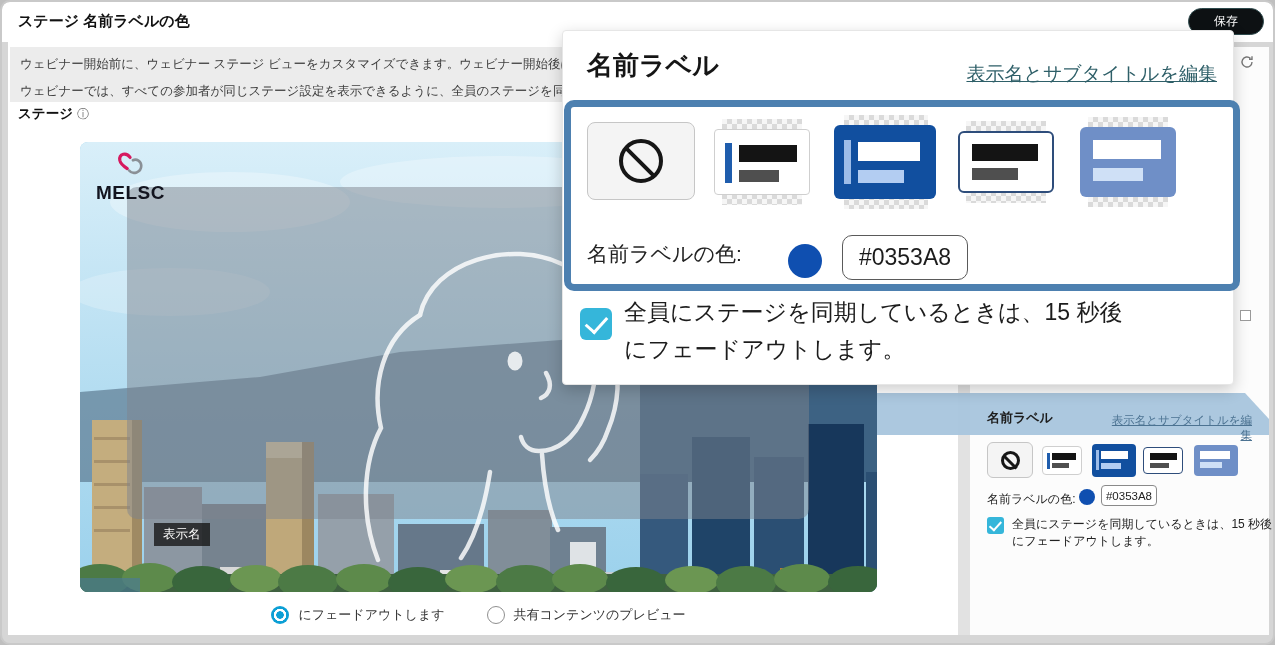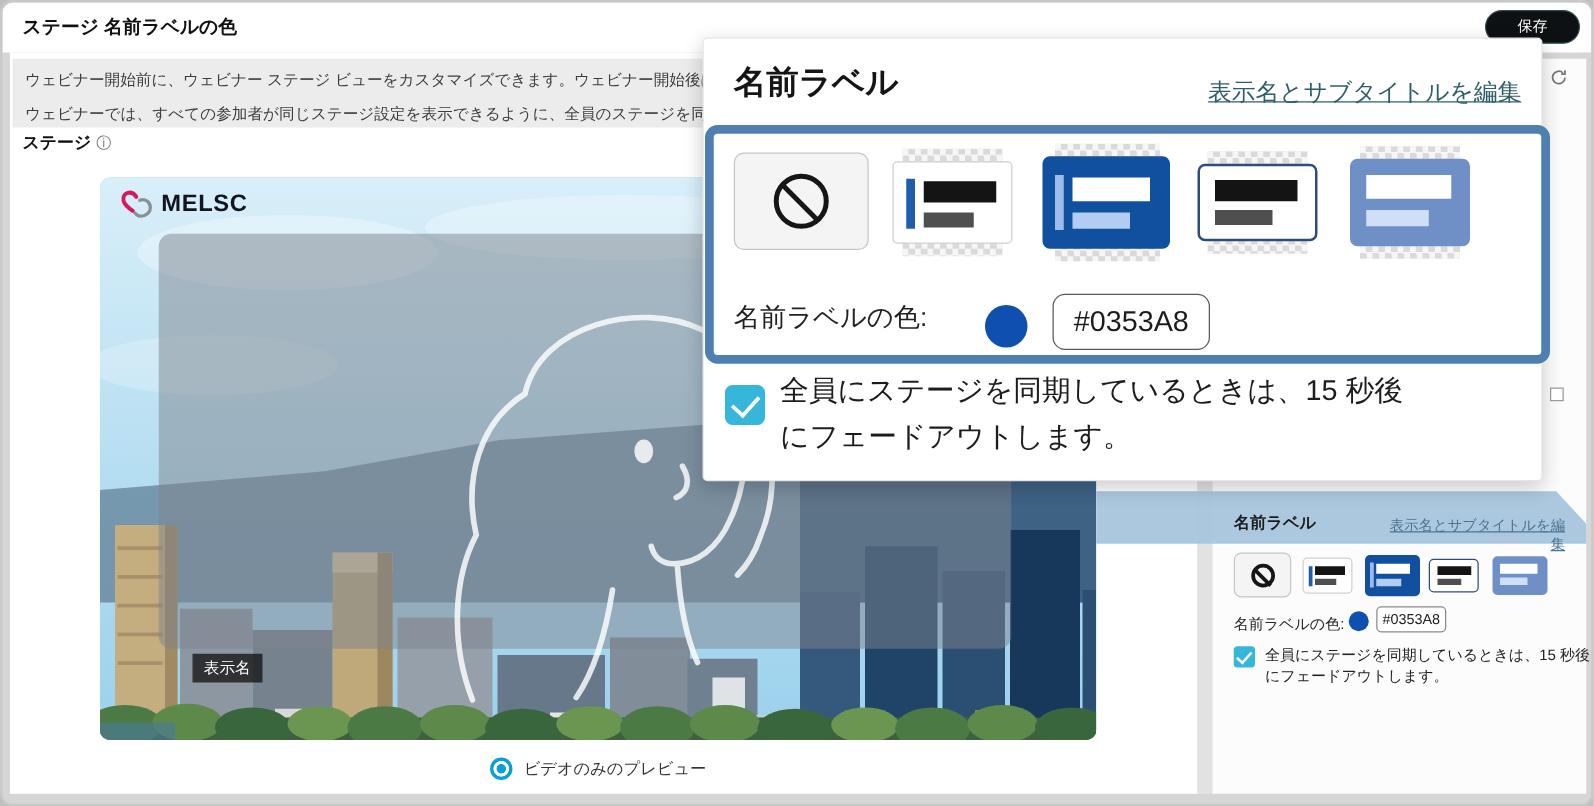--- a/index.html
+++ b/index.html
@@ -17,21 +17,21 @@
 
   
   .main-card { left:6px; top:40px; width:950px; height:593px; background:#fff; z-index:1; }
   .desc-bar { left:8px; top:45px; width:948px; height:55px; background:#ececec; z-index:2; }
   .desc-bar div { margin:8px 0 0 10px; font-size:12.5px; line-height:19px; color:#3d3d3d; white-space:nowrap; overflow:hidden; }
   .preview-label { left:16px; top:103px; font-size:13.5px; font-weight:bold; color:#111; z-index:2; }
   .info-icon { font-size:12px; font-weight:normal; color:#707070; margin-left:4px; }
 
   .preview { left:78px; top:140px; width:797px; height:450px; border-radius:8px; overflow:hidden; z-index:3; background:#9bd1ec; }
   .overlay-rect { left:47px; top:45px; width:682px; height:332px; background:rgba(126,132,141,.5); border-radius:10px; }
-  .brand { left:16px; top:9px; display:flex; align-items:center; gap:5px; }
+  .brand { left:16px; top:9px; display:flex; align-items:center; gap:5px;flex-direction:column; }
   .brand-text { font-size:19px; font-weight:800; letter-spacing:.5px; color:#12141f; }
   .display-tag { left:74px; top:381px; background:rgba(20,20,20,.78); color:#fff; font-size:12.5px; padding:3px 9px; }
 
   .radio-row { left:78px; top:604px; width:797px; display:flex; justify-content:center; gap:42px; z-index:2; }
   .radio-item { display:flex; align-items:center; gap:9px; cursor:pointer; }
   .radio { width:18px; height:18px; border-radius:50%; }
   .radio.sel { background:radial-gradient(circle,#0c9fd5 0 3.5px,#fff 4px 6px,#0c9fd5 6.5px); }
   .radio.unsel { background:#fff; border:1.5px solid #8f8f8f; }
   .radio-label { font-size:13px; color:#333; }
 
@@ -185,21 +185,25 @@
       </svg>
       <span class="brand-text">MELSC</span>
     </div>
 
     <div class="abs display-tag">表示名</div>
   </div>
 
   <div class="abs radio-row">
     <div class="radio-item">
       <span class="radio sel"></span>
-      <span class="radio-label">ビデオのみのプレビュー</span>
+      <span class="radio-label">にフェードアウトします</span>
+    </div>
+    <div class="radio-item">
+      <span class="radio unsel"></span>
+      <span class="radio-label">共有コンテンツのプレビュー</span>
     </div>
   </div>
 
   <div class="abs divider-gap"></div>
   <div class="abs sidebar-card"></div>
   <div class="abs refresh-btn">
     <svg width="16" height="16" viewBox="0 0 16 16">
       <path d="M13 8a5 5 0 1 1-1.6-3.7 M13 2.2v3h-3" fill="none" stroke="#787878" stroke-width="1.4"></path>
     </svg>
   </div>

